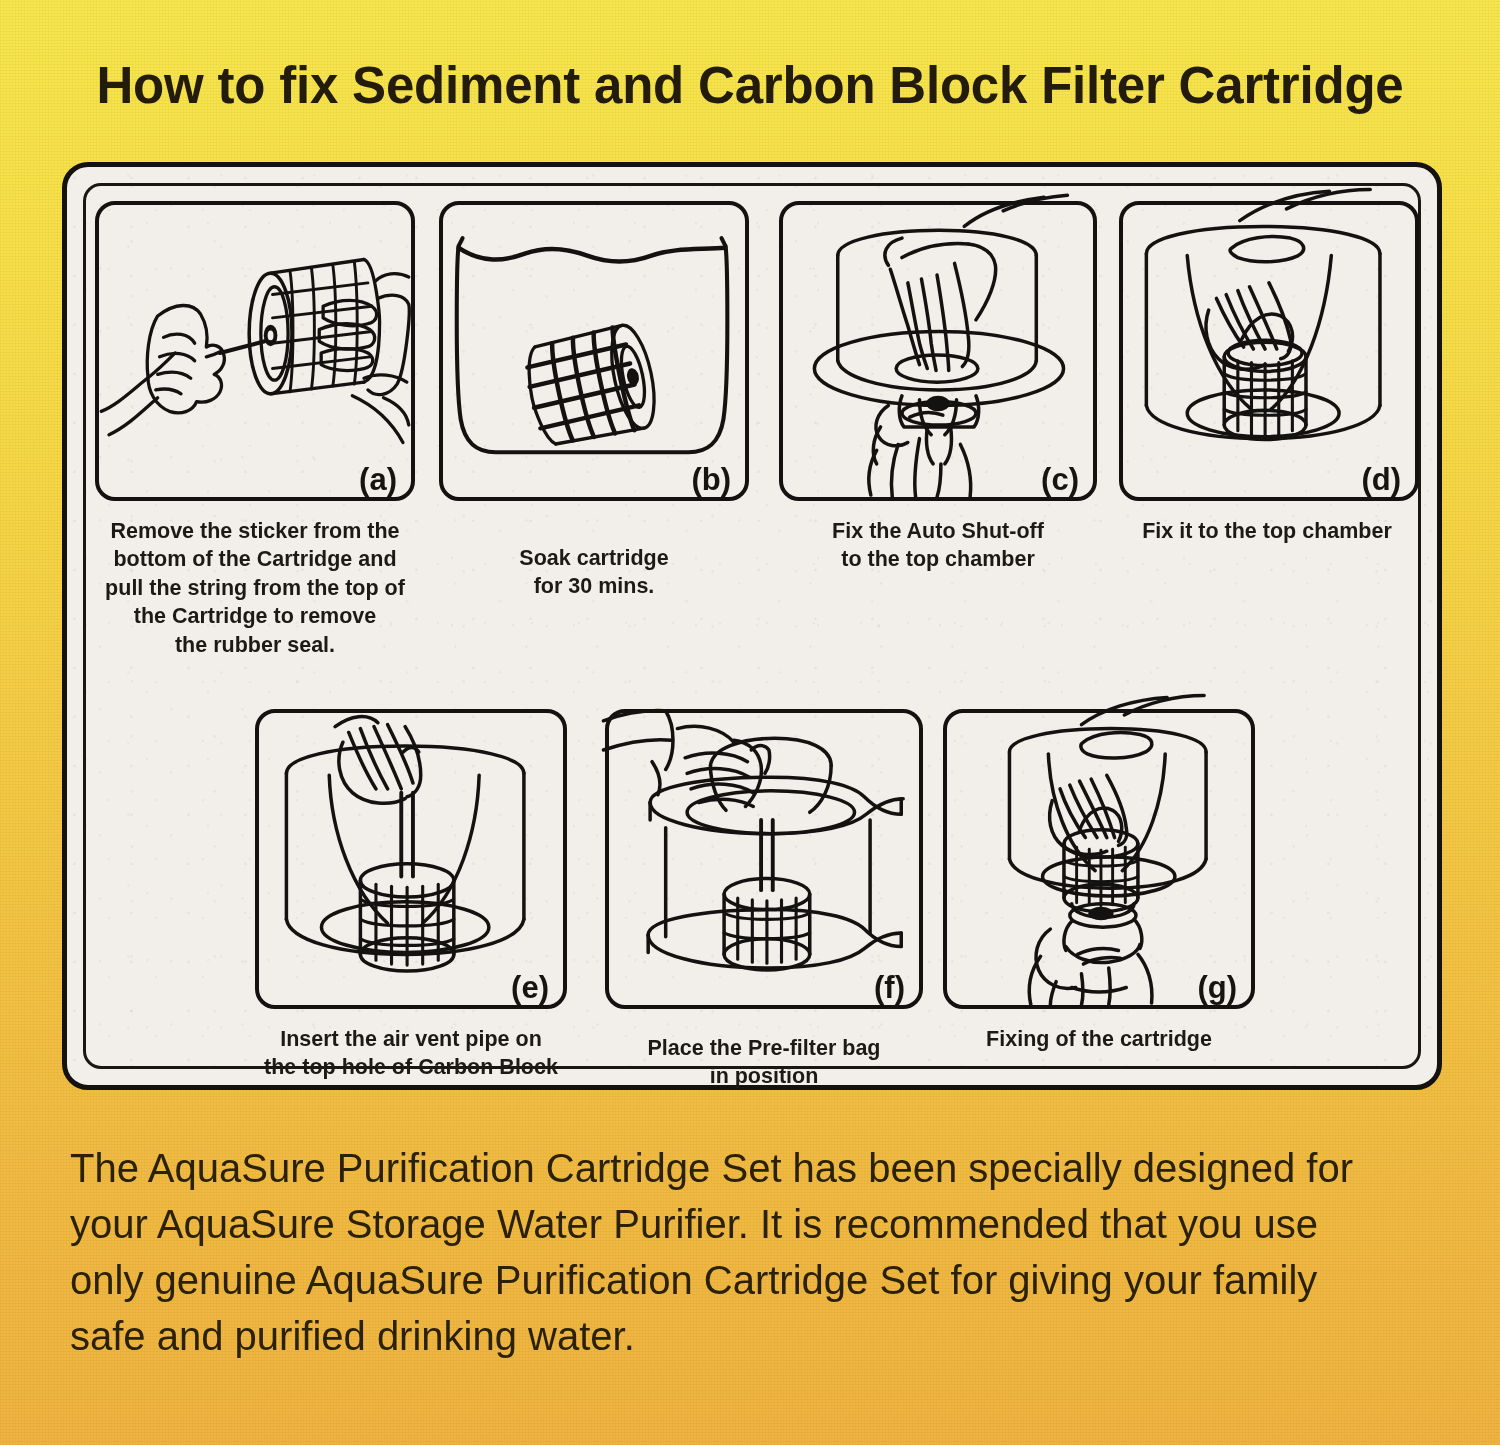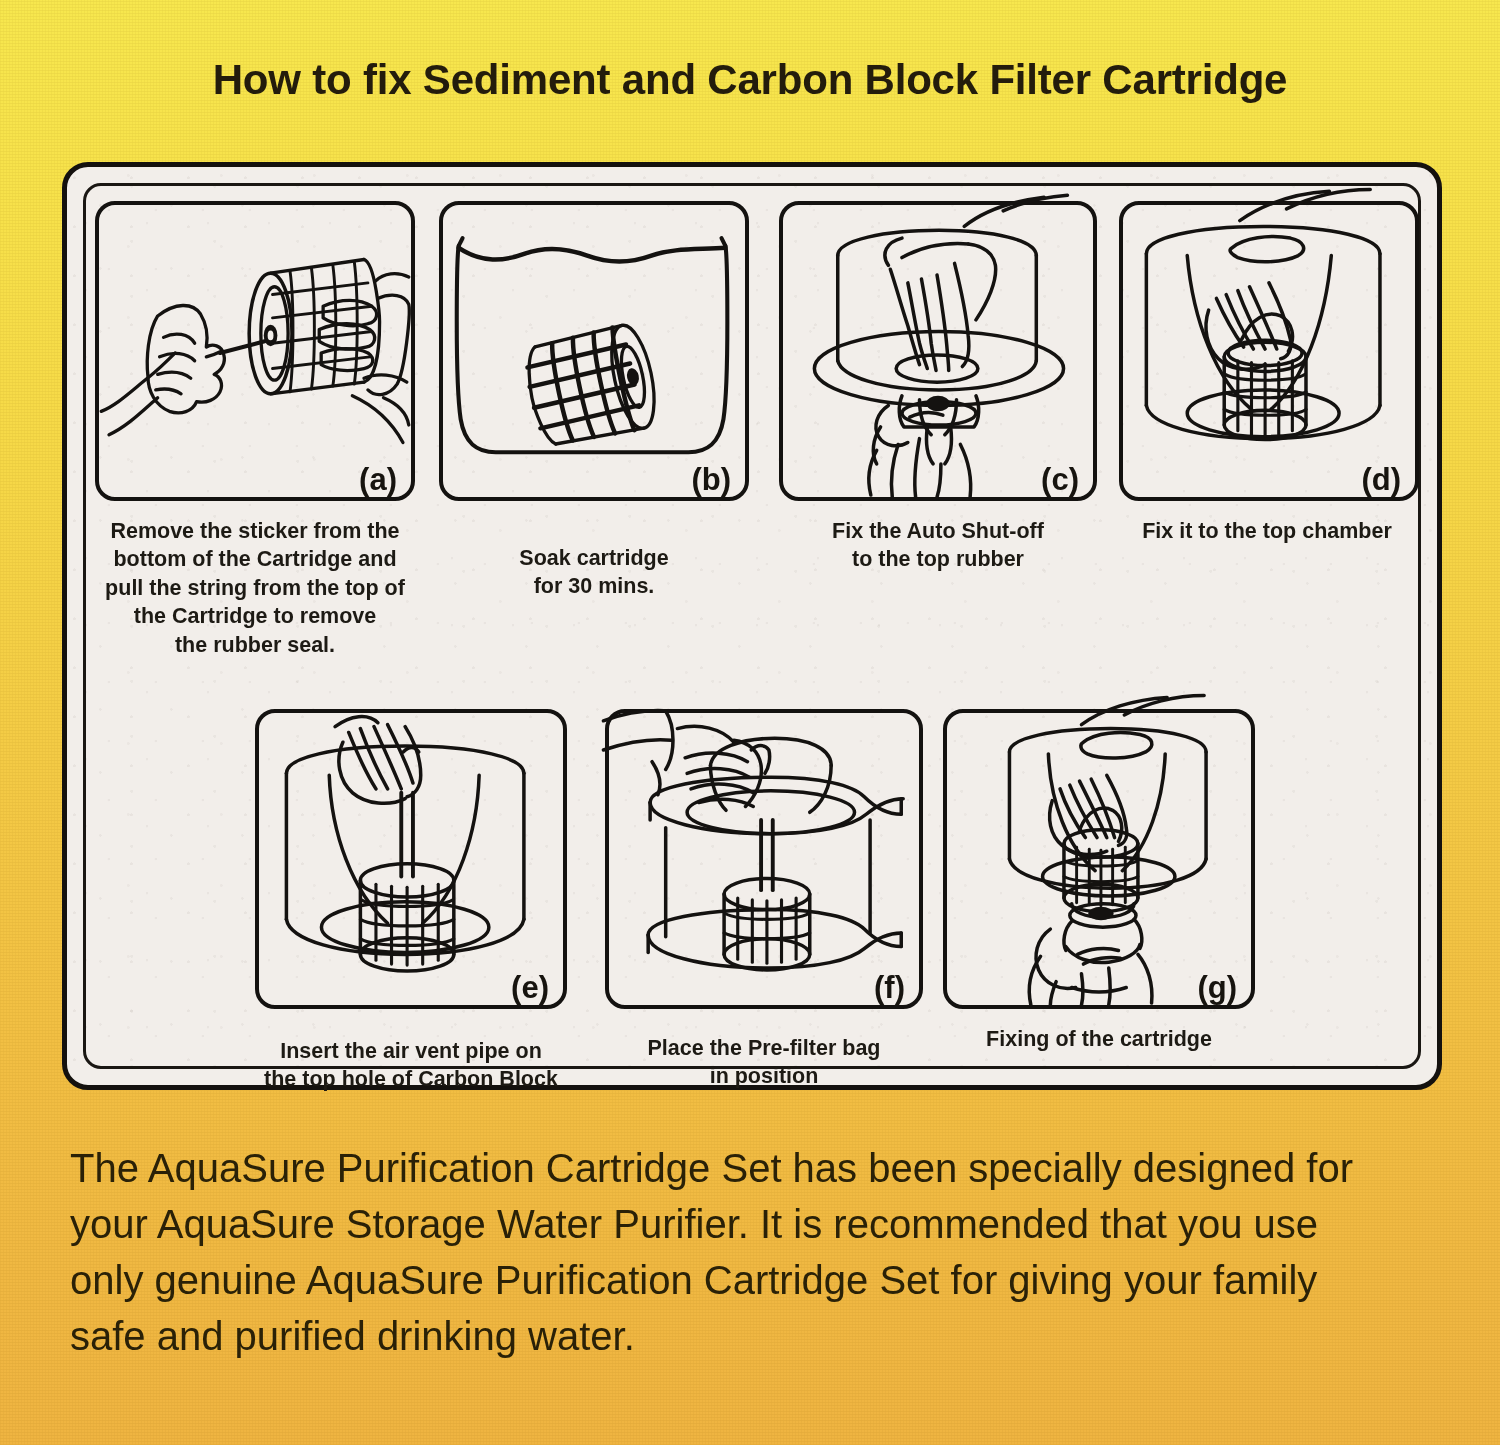--- a/index.html
+++ b/index.html
@@ -33,21 +33,21 @@
       repeating-linear-gradient(0deg, rgba(120,80,0,.5) 0px, rgba(120,80,0,.5) 1px, transparent 1px, transparent 3px),
       repeating-linear-gradient(90deg, rgba(120,80,0,.35) 0px, rgba(120,80,0,.35) 1px, transparent 1px, transparent 3px);
   }
 
   .page-title {
     position: absolute;
     top: 56px;
     left: 0;
     width: 1500px;
     text-align: center;
-    font-size: 42px;
+    font-size: 51px;
     font-weight: bold;
     color: #231c0c;
     letter-spacing: -0.2px;
     font-family: "Liberation Sans", sans-serif;
   }
 
   
   .card {
     position: absolute;
     left: 62px;
@@ -293,21 +293,21 @@
         <path d="M118 246 C 112 264 110 284 112 300"></path>
         <path d="M140 240 C 136 262 134 284 136 300"></path>
         <path d="M162 266 C 162 282 160 294 158 300"></path>
         <path d="M182 246 C 190 262 194 282 192 300"></path>
         <path d="M130 218 C 142 212 154 212 164 216"></path>
       </g>
     </svg>
     <div class="tile-label">(c)</div>
   </div>
   <div class="caption" style="left:706px; top:350px; width:330px;">Fix the Auto Shut-off
-to the top rubber</div>
+to the top chamber</div>
 
   <div class="tile" style="left:1052px; top:34px; width:300px; height:300px;">
     <svg viewBox="0 0 300 300">
       <g fill="none" stroke="#141210" stroke-width="3.6" stroke-linecap="round" stroke-linejoin="round">
 
         <path d="M24 50 C 24 34 72 22 144 22 C 216 22 264 34 264 50"></path>
         <path d="M24 50 L 24 206"></path>
         <path d="M264 50 L 264 206"></path>
         <path d="M24 206 C 28 226 78 240 144 240 C 210 240 260 226 264 206"></path>
 
@@ -388,21 +388,21 @@
           <path d="M168 178 L 168 258"></path>
           <path d="M184 176 L 184 254"></path>
           <path d="M105 192 C 120 201 184 201 199 192"></path>
           <path d="M104 212 C 119 221 185 221 200 212"></path>
           <path d="M104 232 C 119 241 185 241 200 232"></path>
         </g>
       </g>
     </svg>
     <div class="tile-label">(e)</div>
   </div>
-  <div class="caption" style="left:170px; top:858px; width:348px;margin-top:12px;">Insert the air vent pipe on
+  <div class="caption" style="left:170px; top:858px; width:348px;">Insert the air vent pipe on
 the top hole of Carbon Block</div>
 
   <div class="tile" style="left:538px; top:542px; width:318px; height:300px;">
     <svg viewBox="0 0 318 300">
       <g fill="none" stroke="#141210" stroke-width="3.6" stroke-linecap="round" stroke-linejoin="round">
 
         <path d="M-6 8 C 16 0 40 -4 62 -2"></path>
         <path d="M-6 38 C 18 30 42 26 64 28"></path>
         <path d="M58 -2 C 68 14 68 42 58 58"></path>
         <path d="M44 50 C 52 62 54 74 50 84"></path>

